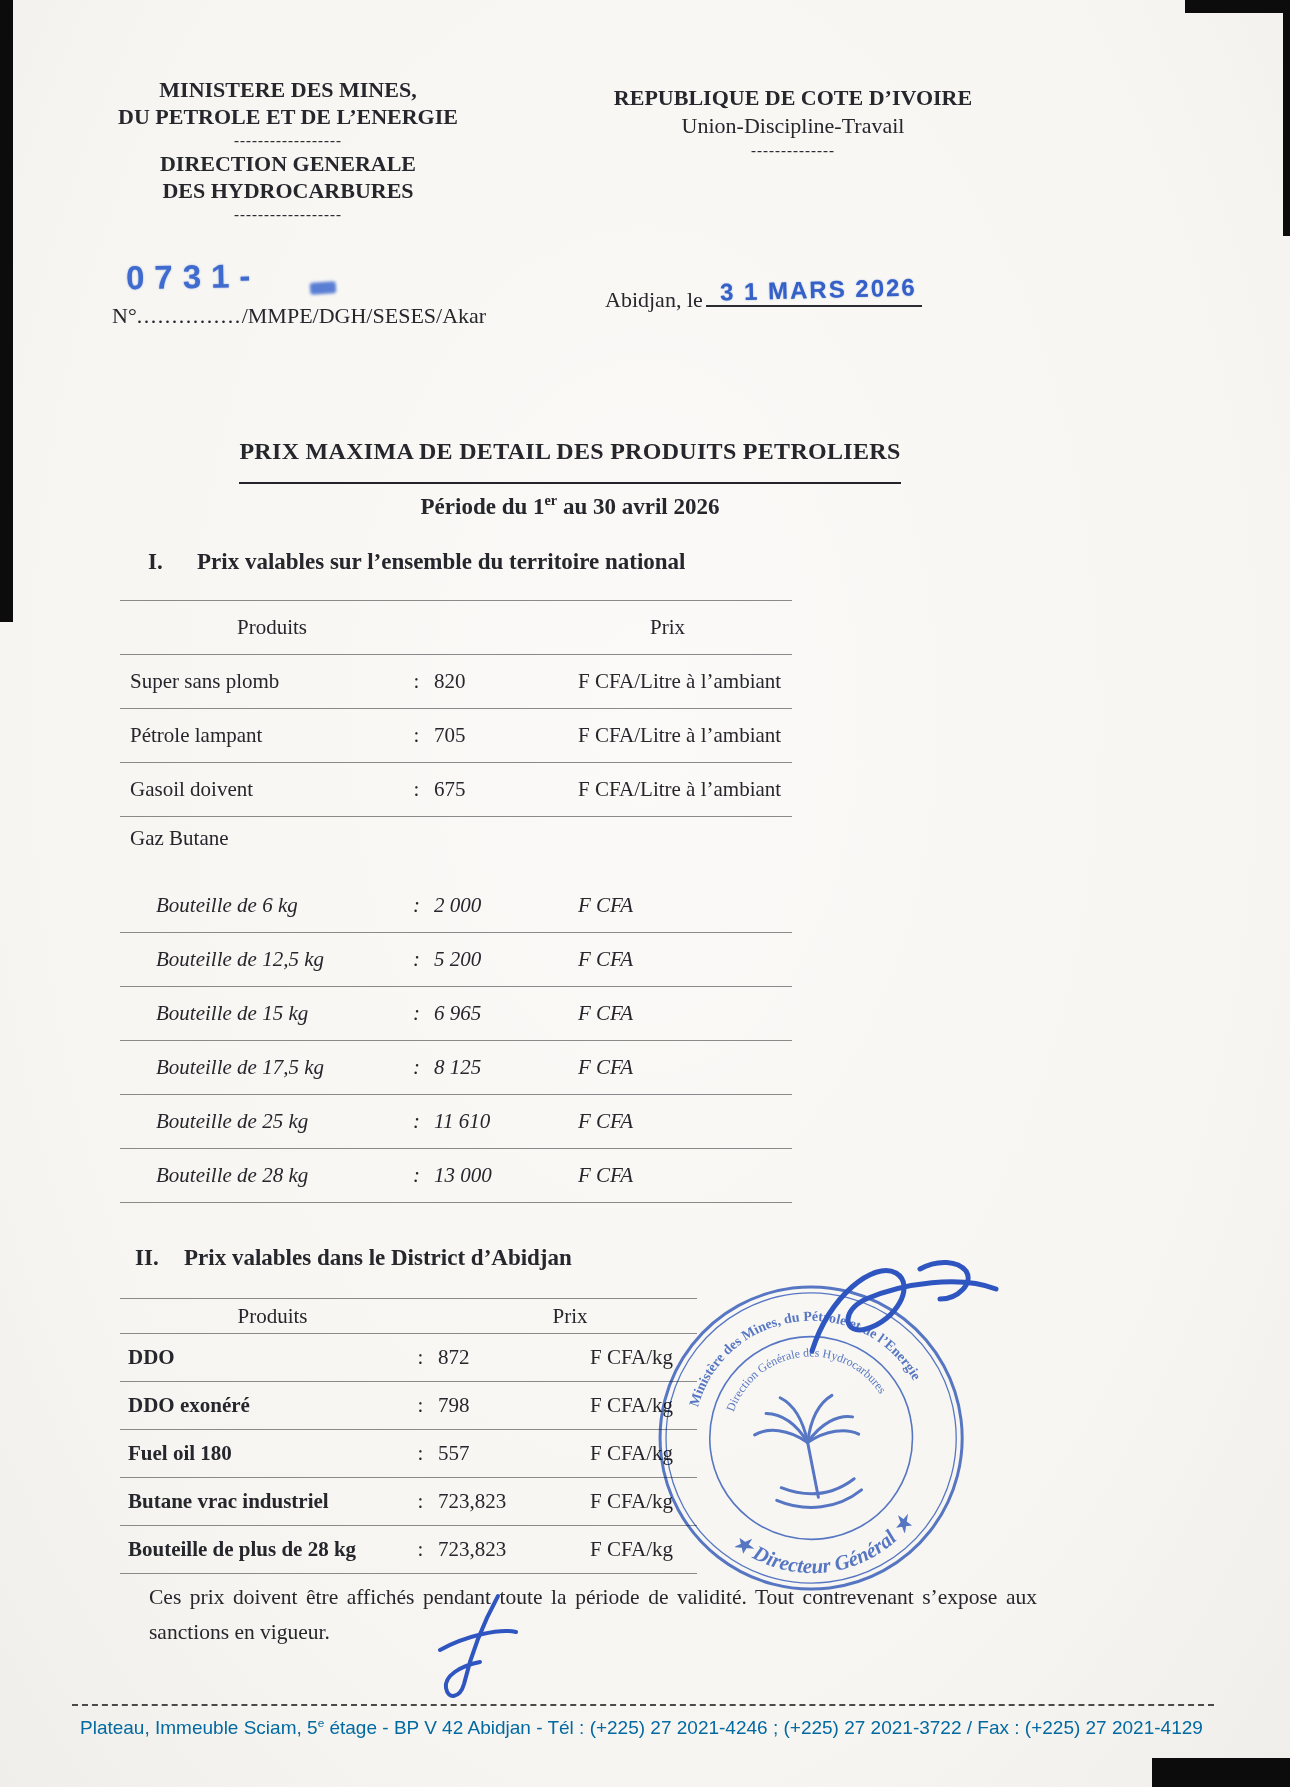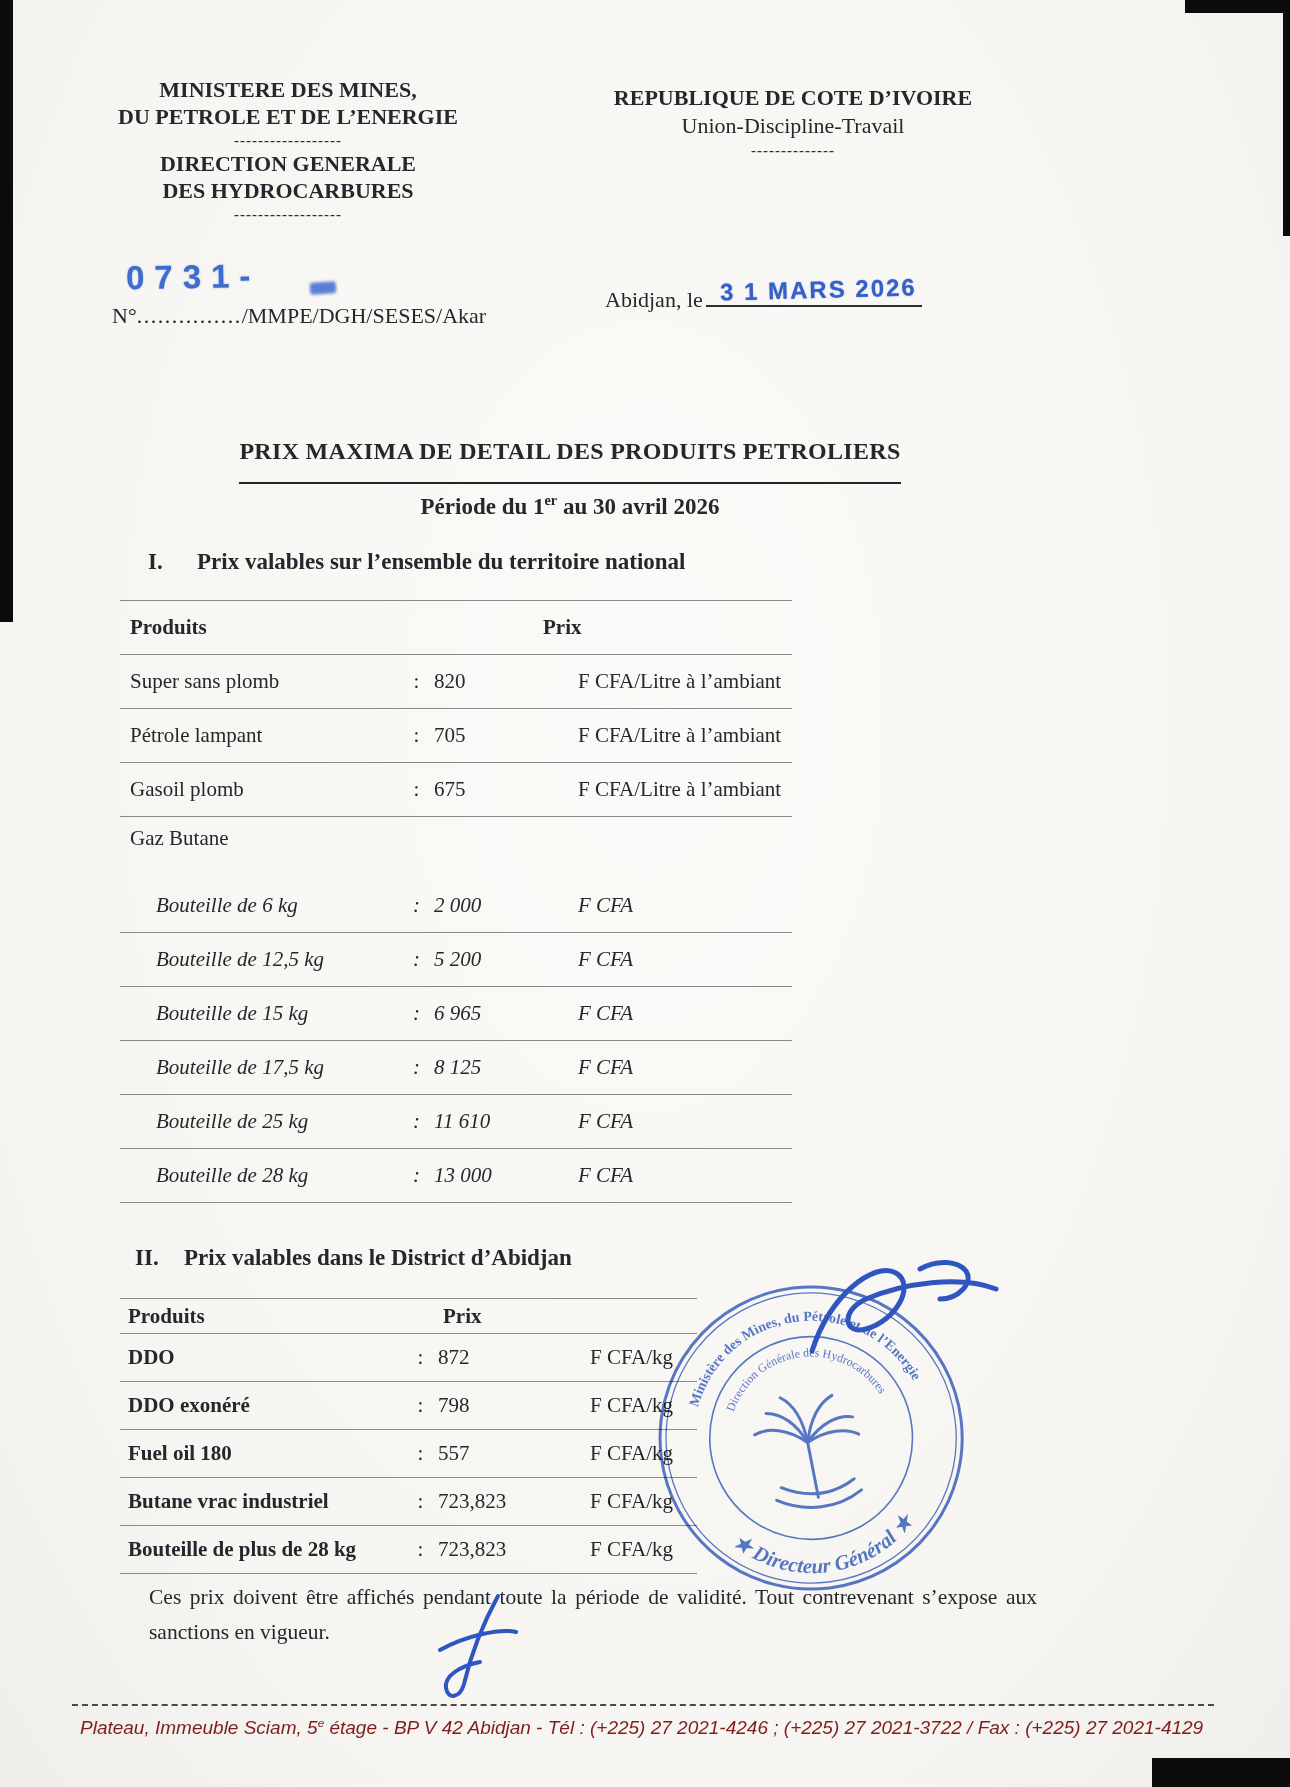--- a/index.html
+++ b/index.html
@@ -40,21 +40,21 @@
   .doc-subtitle{left:0;top:492px;width:1140px;text-align:center;font-size:23px;font-weight:bold;}
   sup{font-size:.62em;}
 
   .section-heading{display:flex;font-size:23px;font-weight:bold;}
   .sec1{left:148px;top:549px;}
   .sec2{left:135px;top:1245px;}
   .section-heading .num{width:49px;}
 
   
   .tbl{border-top:1.5px solid #8a8a8a;font-size:21px;}
-  .tbl-head{display:flex;border-bottom:1.5px solid #8a8a8a;font-weight:bold;align-items:center;}
+  .tbl-head{display:flex;border-bottom:1.5px solid #8a8a8a;font-weight:normal;align-items:center;justify-content:center;}
   .tbl-row{display:flex;align-items:center;border-bottom:1.5px solid #8a8a8a;}
   #table1{left:120px;top:600px;width:672px;}
   #table1 .tbl-head{height:53px;}
   #table1 .tbl-row{height:53px;}
   #table1 .tbl-head .h-products{width:283px;padding-left:10px;}
   #table1 .tbl-head .h-price{padding-left:130px;}
   #table2{left:120px;top:1298px;width:577px;}
   #table2 .tbl-head{height:34px;}
   #table2 .tbl-row{height:47px;}
   #table2 .tbl-head .h-products{width:287px;padding-left:8px;}
@@ -68,21 +68,21 @@
   .row-group{border-bottom:none;height:62px !important;align-items:flex-start !important;padding-top:9px;box-sizing:border-box;}
   .row-sub .c-label{padding-left:36px;font-style:italic;}
   .row-sub .c-colon,.row-sub .c-value,.row-sub .c-unit{font-style:italic;}
 
   
   .notice{left:122px;top:1580px;width:888px;font-size:21.5px;line-height:35px;text-align:justify;margin-left:27px;}
 
   
   .footer-rule{left:72px;top:1704px;width:1142px;border-top:2.5px dashed #4a4a4a;height:0;}
   .footer-text{left:80px;top:1716px;width:1160px;font-family:"Liberation Sans",sans-serif;
-    font-style:italic;font-size:19px;color:#7f1d1d;white-space:nowrap;}
+    font-size:19px;color:#0369a1;white-space:nowrap;}
 
   
   .stamp-wrap{left:652px;top:1270px;width:318px;height:334px;transform:rotate(-7deg);opacity:.85;
     mix-blend-mode:multiply;z-index:5;}
   .sig-flourish{left:800px;top:1255px;width:210px;height:130px;z-index:6;}
   .sig-small{left:420px;top:1588px;width:130px;height:120px;z-index:4;}
   svg text{font-family:"Liberation Serif",serif;}
 </style>
 </head>
 <body>
@@ -142,21 +142,21 @@
     </div>
 
     <div class="tbl-row row-normal">
       <span class="c-label">Pétrole lampant</span>
       <span class="c-colon">:</span>
       <span class="c-value">705</span>
       <span class="c-unit">F CFA/Litre à l’ambiant</span>
     </div>
 
     <div class="tbl-row row-normal">
-      <span class="c-label">Gasoil plomb</span>
+      <span class="c-label">Gasoil doivent</span>
       <span class="c-colon">:</span>
       <span class="c-value">675</span>
       <span class="c-unit">F CFA/Litre à l’ambiant</span>
     </div>
 
     <div class="tbl-row row-group">
       <span class="c-label">Gaz Butane</span>
       <span class="c-colon"></span>
       <span class="c-value"></span>
       <span class="c-unit"></span>

